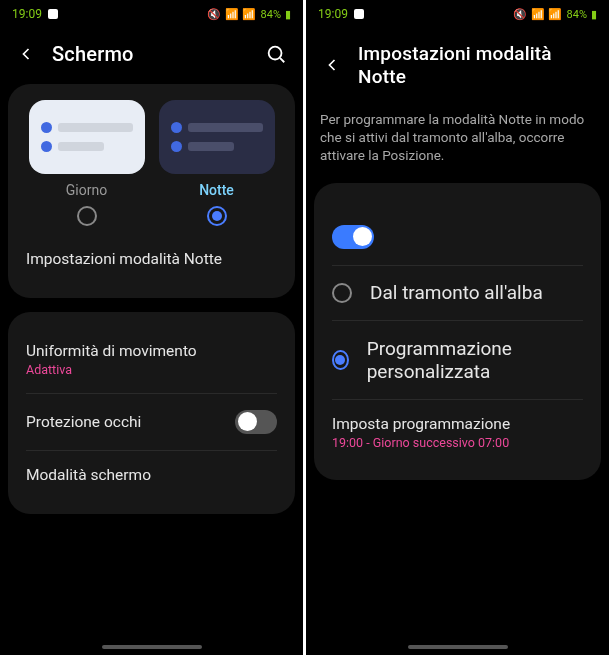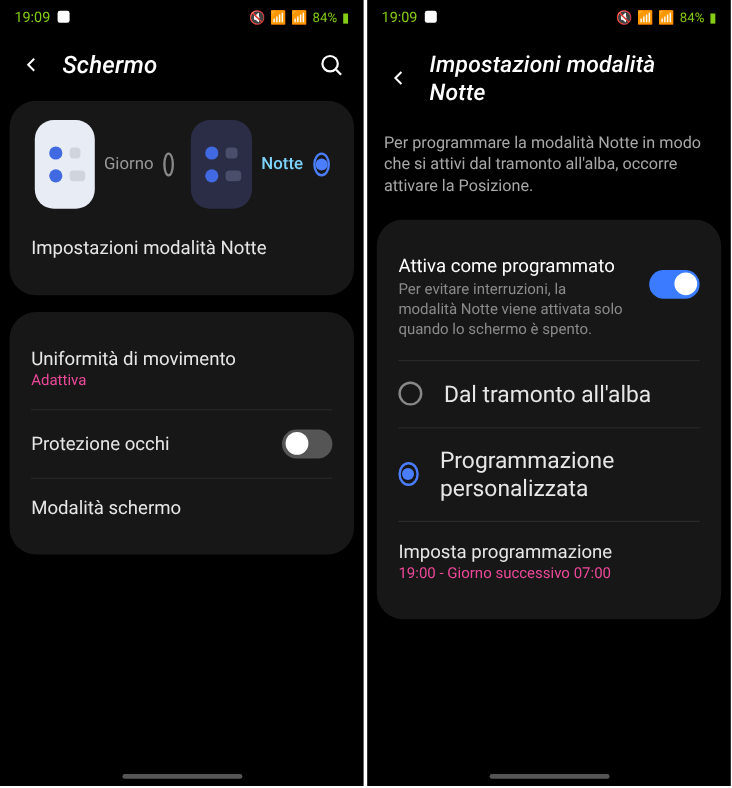--- a/index.html
+++ b/index.html
@@ -1,31 +1,31 @@
 <!DOCTYPE html>
 <html><head>
   <meta charset="utf-8">
   <style>
     * { margin: 0; padding: 0; box-sizing: border-box; font-family: -apple-system, BlinkMacSystemFont, 'Segoe UI', Roboto, sans-serif; }
     body { background: #fff; display: flex; gap: 3px; padding: 0;}
     .phone { width: 303px; height: 655px; background: #000; color: #e6e6e6; display: flex; flex-direction: column; overflow: hidden; position: relative; }
     .status-bar { height: 28px; display: flex; justify-content: space-between; align-items: center; padding: 0 12px; font-size: 12px; color: #84cc16; }
     .status-left { display: flex; align-items: center; gap: 6px; }
     .status-right { display: flex; align-items: center; gap: 4px; font-size: 11px; }
-    .header { display: flex; align-items: center; padding: 14px 16px 18px; gap: 16px; font-style: italic; }
+    .header { display: flex; align-items: center; padding: 14px 16px 18px; gap: 16px; }
     .back-icon { width: 20px; height: 20px; display: flex; align-items: center; justify-content: center; }
     .back-icon svg { stroke: #fff; stroke-width: 2; fill: none; }
     .header-title { font-size: 20px; font-weight: 500; color: #fff; flex: 1; letter-spacing: 0.2px; }
     .header-title.sm { font-size: 19px; }
     .search-icon { width: 22px; height: 22px; }
     .search-icon svg { stroke: #fff; stroke-width: 2; fill: none; }
     .content { flex: 1; overflow-y: auto; padding: 0 8px; }
     .card { background: #171717; border-radius: 22px; margin-bottom: 14px; padding: 16px 14px; }
     .theme-row { display: flex; gap: 14px; justify-content: center; margin-bottom: 10px; }
-    .theme-preview { width: 116px; display: flex; flex-direction: row; align-items: center; gap: 8px; }
+    .theme-preview { width: 116px; display: flex; flex-direction: column; align-items: center; gap: 8px; }
     .preview-box { width: 100%; height: 74px; border-radius: 16px; display: flex; flex-direction: column; justify-content: center; padding: 10px 12px; gap: 8px; }
     .preview-box.light { background: #e8edf5; }
     .preview-box.dark { background: #2a2d45; }
     .preview-line { height: 11px; border-radius: 4px; display:flex; align-items:center; gap:6px;}
     .preview-dot { width:11px; height:11px; border-radius:50%; background:#4169e1; flex-shrink:0;}
     .preview-box.light .preview-bar { background:#d0d5dd; height:9px; border-radius:3px; flex:1;}
     .preview-box.dark .preview-bar { background:#4a4e6a; height:9px; border-radius:3px; flex:1;}
     .preview-box.light .preview-bar.short { flex:0 0 50%;}
     .preview-box.dark .preview-bar.short { flex:0 0 50%;}
     .theme-label { font-size: 14px; color: #999; }
@@ -176,24 +176,20 @@
         </svg>
     </div>
     <div class="header-title sm">Impostazioni modalità Notte</div>
   </div>
 
   <div class="notice">Per programmare la modalità Notte in modo che si attivi dal tramonto all'alba, occorre attivare la Posizione.</div>
 
   <div class="content">
     <div class="card">
       <div class="option-row" style="align-items:flex-start;">
-        <div class="option-text">
-          <div class="toggle-title">Attiva come programmato</div>
-          <div class="option-sub">Per evitare interruzioni, la modalità Notte viene attivata solo quando lo schermo è spento.</div>
-        </div>
         <span class="toggle on" style="flex-shrink:0;margin-top:12px;"></span>
       </div>
       <div class="divider"></div>
       <div class="option-row">
         <span class="radio"></span>
         <span class="option-title">Dal tramonto all'alba</span>
       </div>
       <div class="divider"></div>
       <div class="option-row">
         <span class="radio checked"></span>

